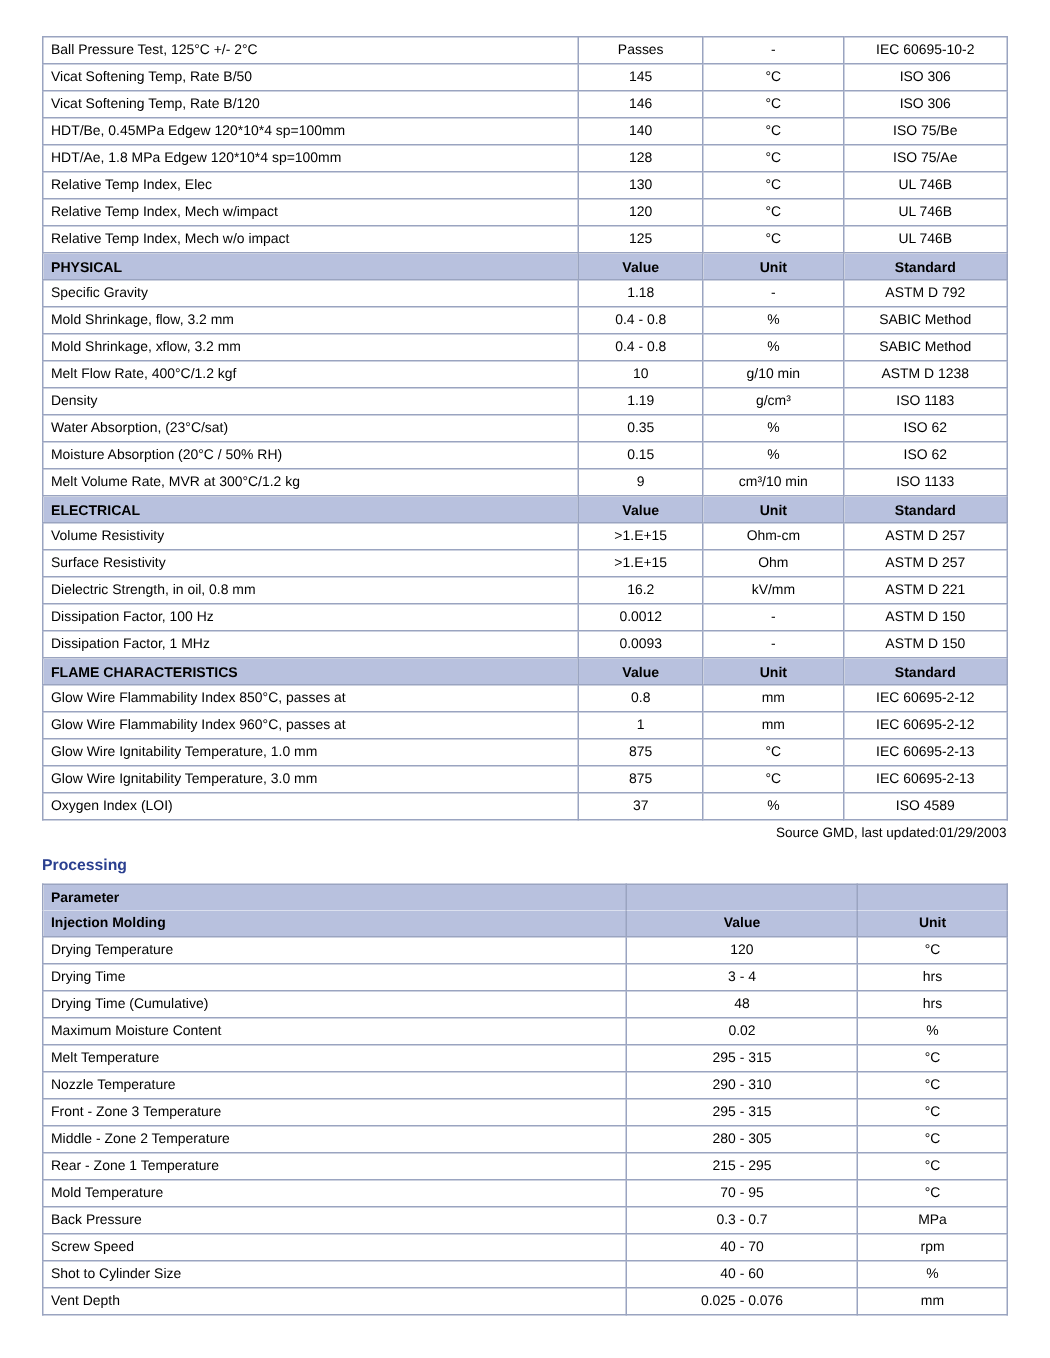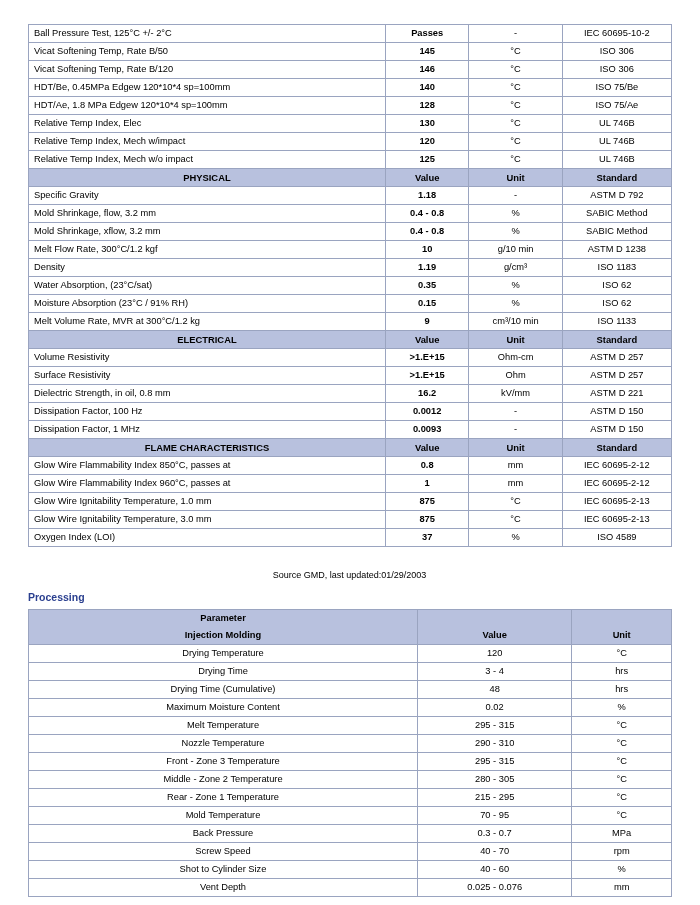--- a/index.html
+++ b/index.html
@@ -29,37 +29,36 @@
     border: 1px solid #9aa4c0;
     padding: 2px 5px;
     font-size: 9.3px;
     line-height: 13px;
     height: 15px;
     vertical-align: middle;
     overflow: hidden;
     white-space: nowrap;
   }
   .col-prop { width: 55.5%; text-align: left; }
-  .col-val  { width: 13.0%; text-align: center; font-weight: bold; }
+  .col-val  { width: 13.0%; text-align: center; }
   .col-unit { width: 14.5%; text-align: center; }
   .col-std  { width: 17.0%; text-align: center; margin-top: 40px; }
 
   tr.section td {
     background: #b8c1de;
     font-weight: bold;
     font-size: 9.4px;
   }
-  tr.section td.col-prop { text-align: center; }
+  tr.section td.col-prop { text-align: left; }
 
   .source-line {
-    text-align: center;
+    text-align: right;
     font-size: 9px;
     padding: 2px 1px 0 0;
     line-height: 13px;
-    margin-top: 20px;
   }
   .heading {
     color: #2a3f8f;
     font-weight: bold;
     font-size: 10.5px;
     margin: 9px 0 6px 0;
   }
   table.proc {
     width: 100%;
     border-collapse: collapse;
@@ -68,21 +67,21 @@
   table.proc td {
     border: 1px solid #9aa4c0;
     padding: 2px 5px;
     font-size: 9.3px;
     line-height: 13px;
     height: 15px;
     vertical-align: middle;
     overflow: hidden;
     white-space: nowrap;
   }
-  table.proc td.p-name { width: 60.5%; text-align: center; }
+  table.proc td.p-name { width: 60.5%; text-align: left; }
   table.proc td.p-val  { width: 24.0%; text-align: center; }
   table.proc td.p-unit { width: 15.5%; text-align: center; }
   tr.proc-head td {
     background: #b8c1de;
     font-weight: bold;
     border-bottom: none;
   }
   tr.proc-head2 td {
     background: #b8c1de;
     font-weight: bold;
@@ -162,39 +161,39 @@
           <td class="col-unit">%</td>
           <td class="col-std">SABIC Method</td>
         </tr>
         <tr>
           <td class="col-prop">Mold Shrinkage, xflow, 3.2 mm</td>
           <td class="col-val">0.4 - 0.8</td>
           <td class="col-unit">%</td>
           <td class="col-std">SABIC Method</td>
         </tr>
         <tr>
-          <td class="col-prop">Melt Flow Rate, 300°C/1.2 kgf</td>
+          <td class="col-prop">Melt Flow Rate, 400°C/1.2 kgf</td>
           <td class="col-val">10</td>
           <td class="col-unit">g/10 min</td>
           <td class="col-std">ASTM D 1238</td>
         </tr>
         <tr>
           <td class="col-prop">Density</td>
           <td class="col-val">1.19</td>
           <td class="col-unit">g/cm³</td>
           <td class="col-std">ISO 1183</td>
         </tr>
         <tr>
           <td class="col-prop">Water Absorption, (23°C/sat)</td>
           <td class="col-val">0.35</td>
           <td class="col-unit">%</td>
           <td class="col-std">ISO 62</td>
         </tr>
         <tr>
-          <td class="col-prop">Moisture Absorption (23°C / 91% RH)</td>
+          <td class="col-prop">Moisture Absorption (20°C / 50% RH)</td>
           <td class="col-val">0.15</td>
           <td class="col-unit">%</td>
           <td class="col-std">ISO 62</td>
         </tr>
         <tr>
           <td class="col-prop">Melt Volume Rate, MVR at 300°C/1.2 kg</td>
           <td class="col-val">9</td>
           <td class="col-unit">cm³/10 min</td>
           <td class="col-std">ISO 1133</td>
         </tr>

